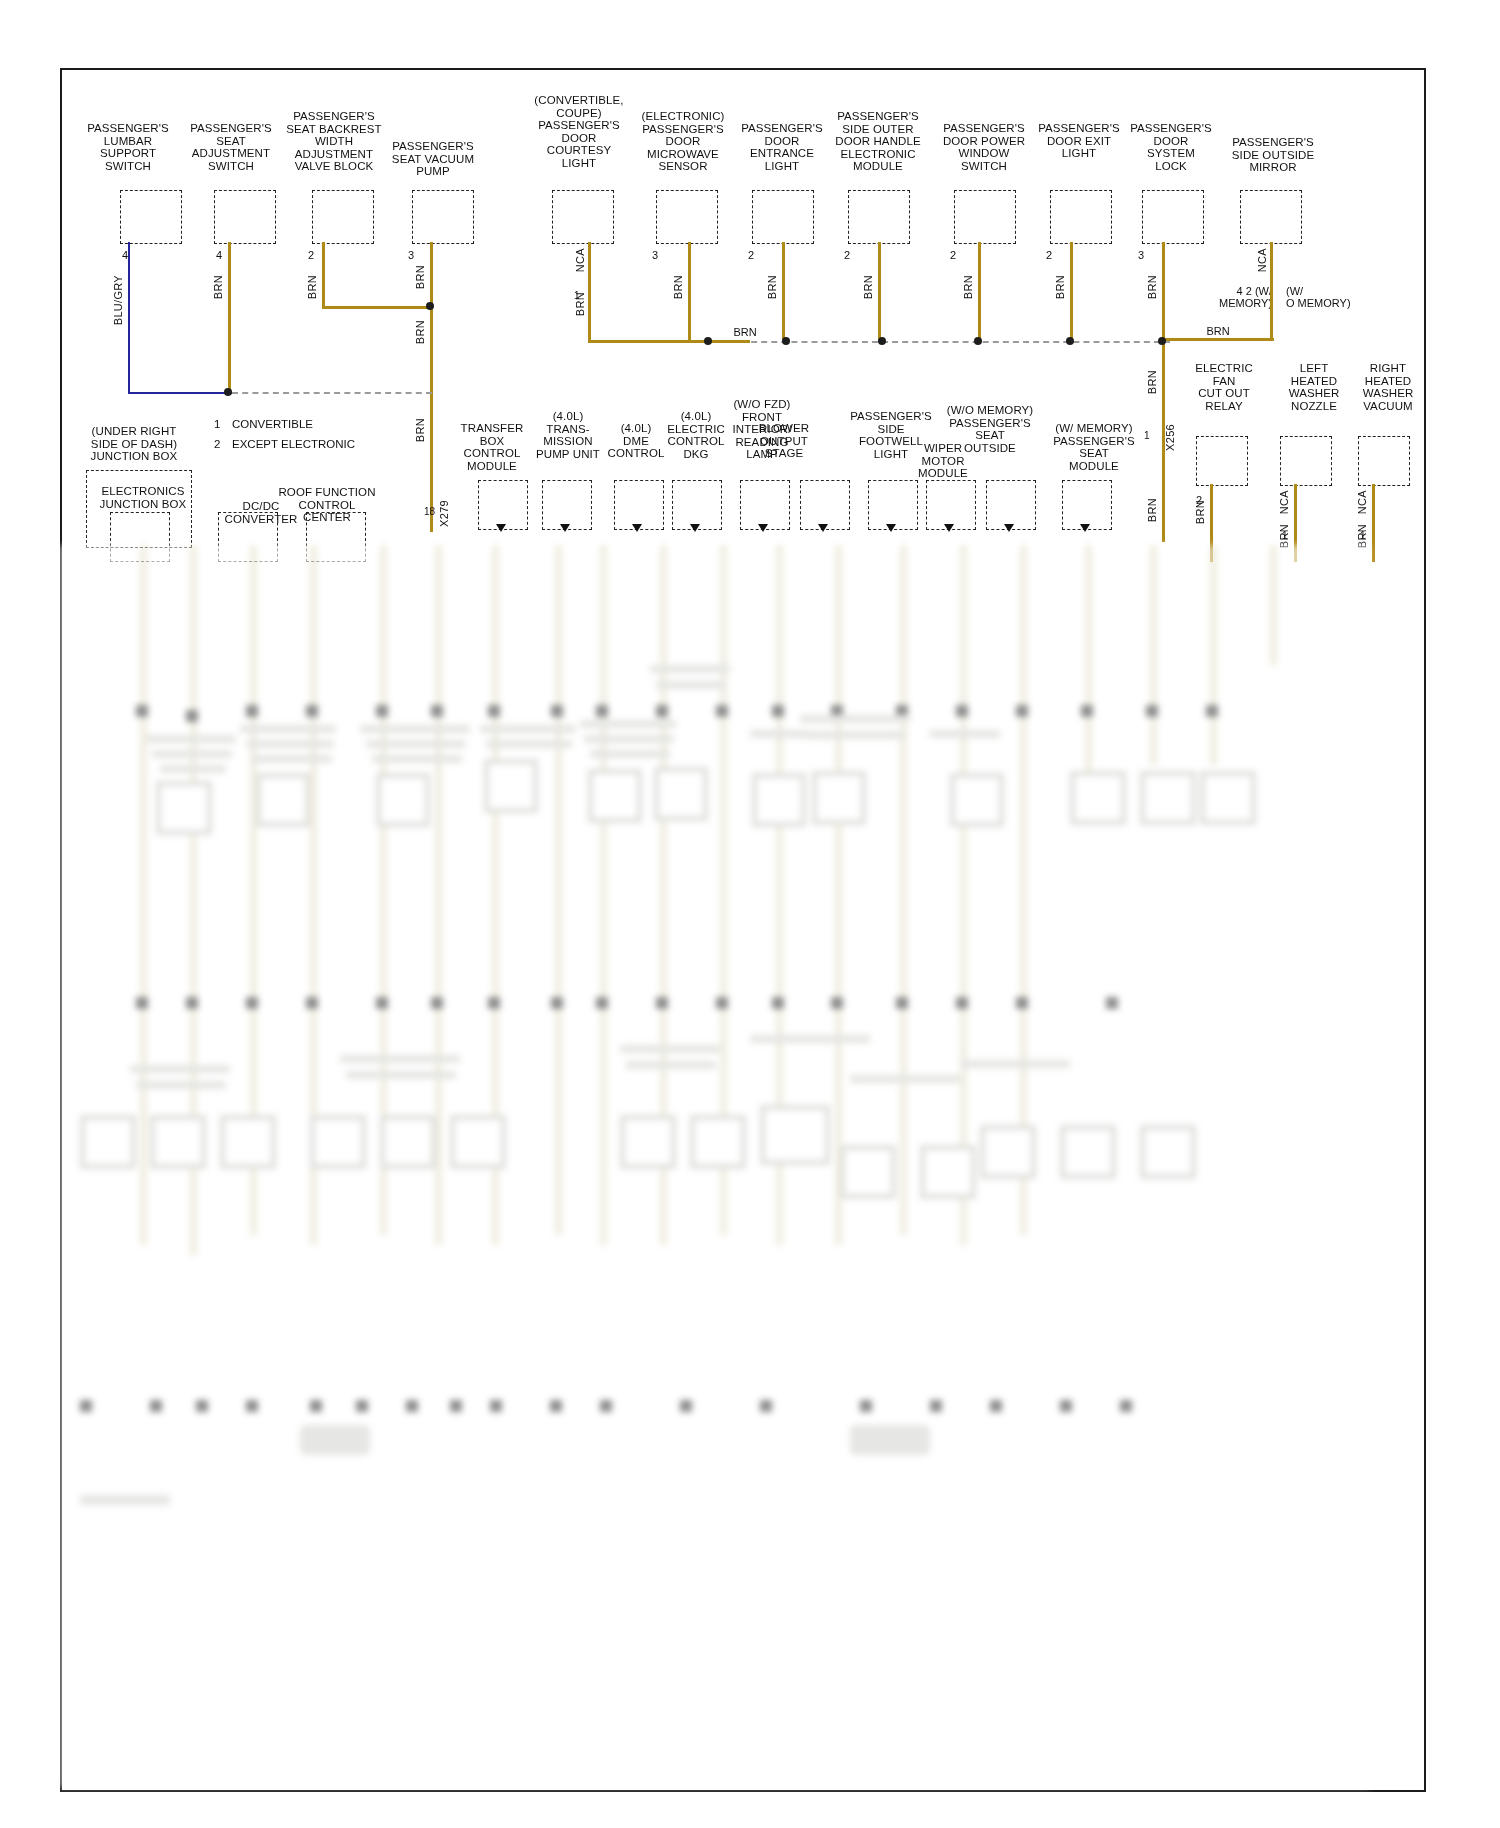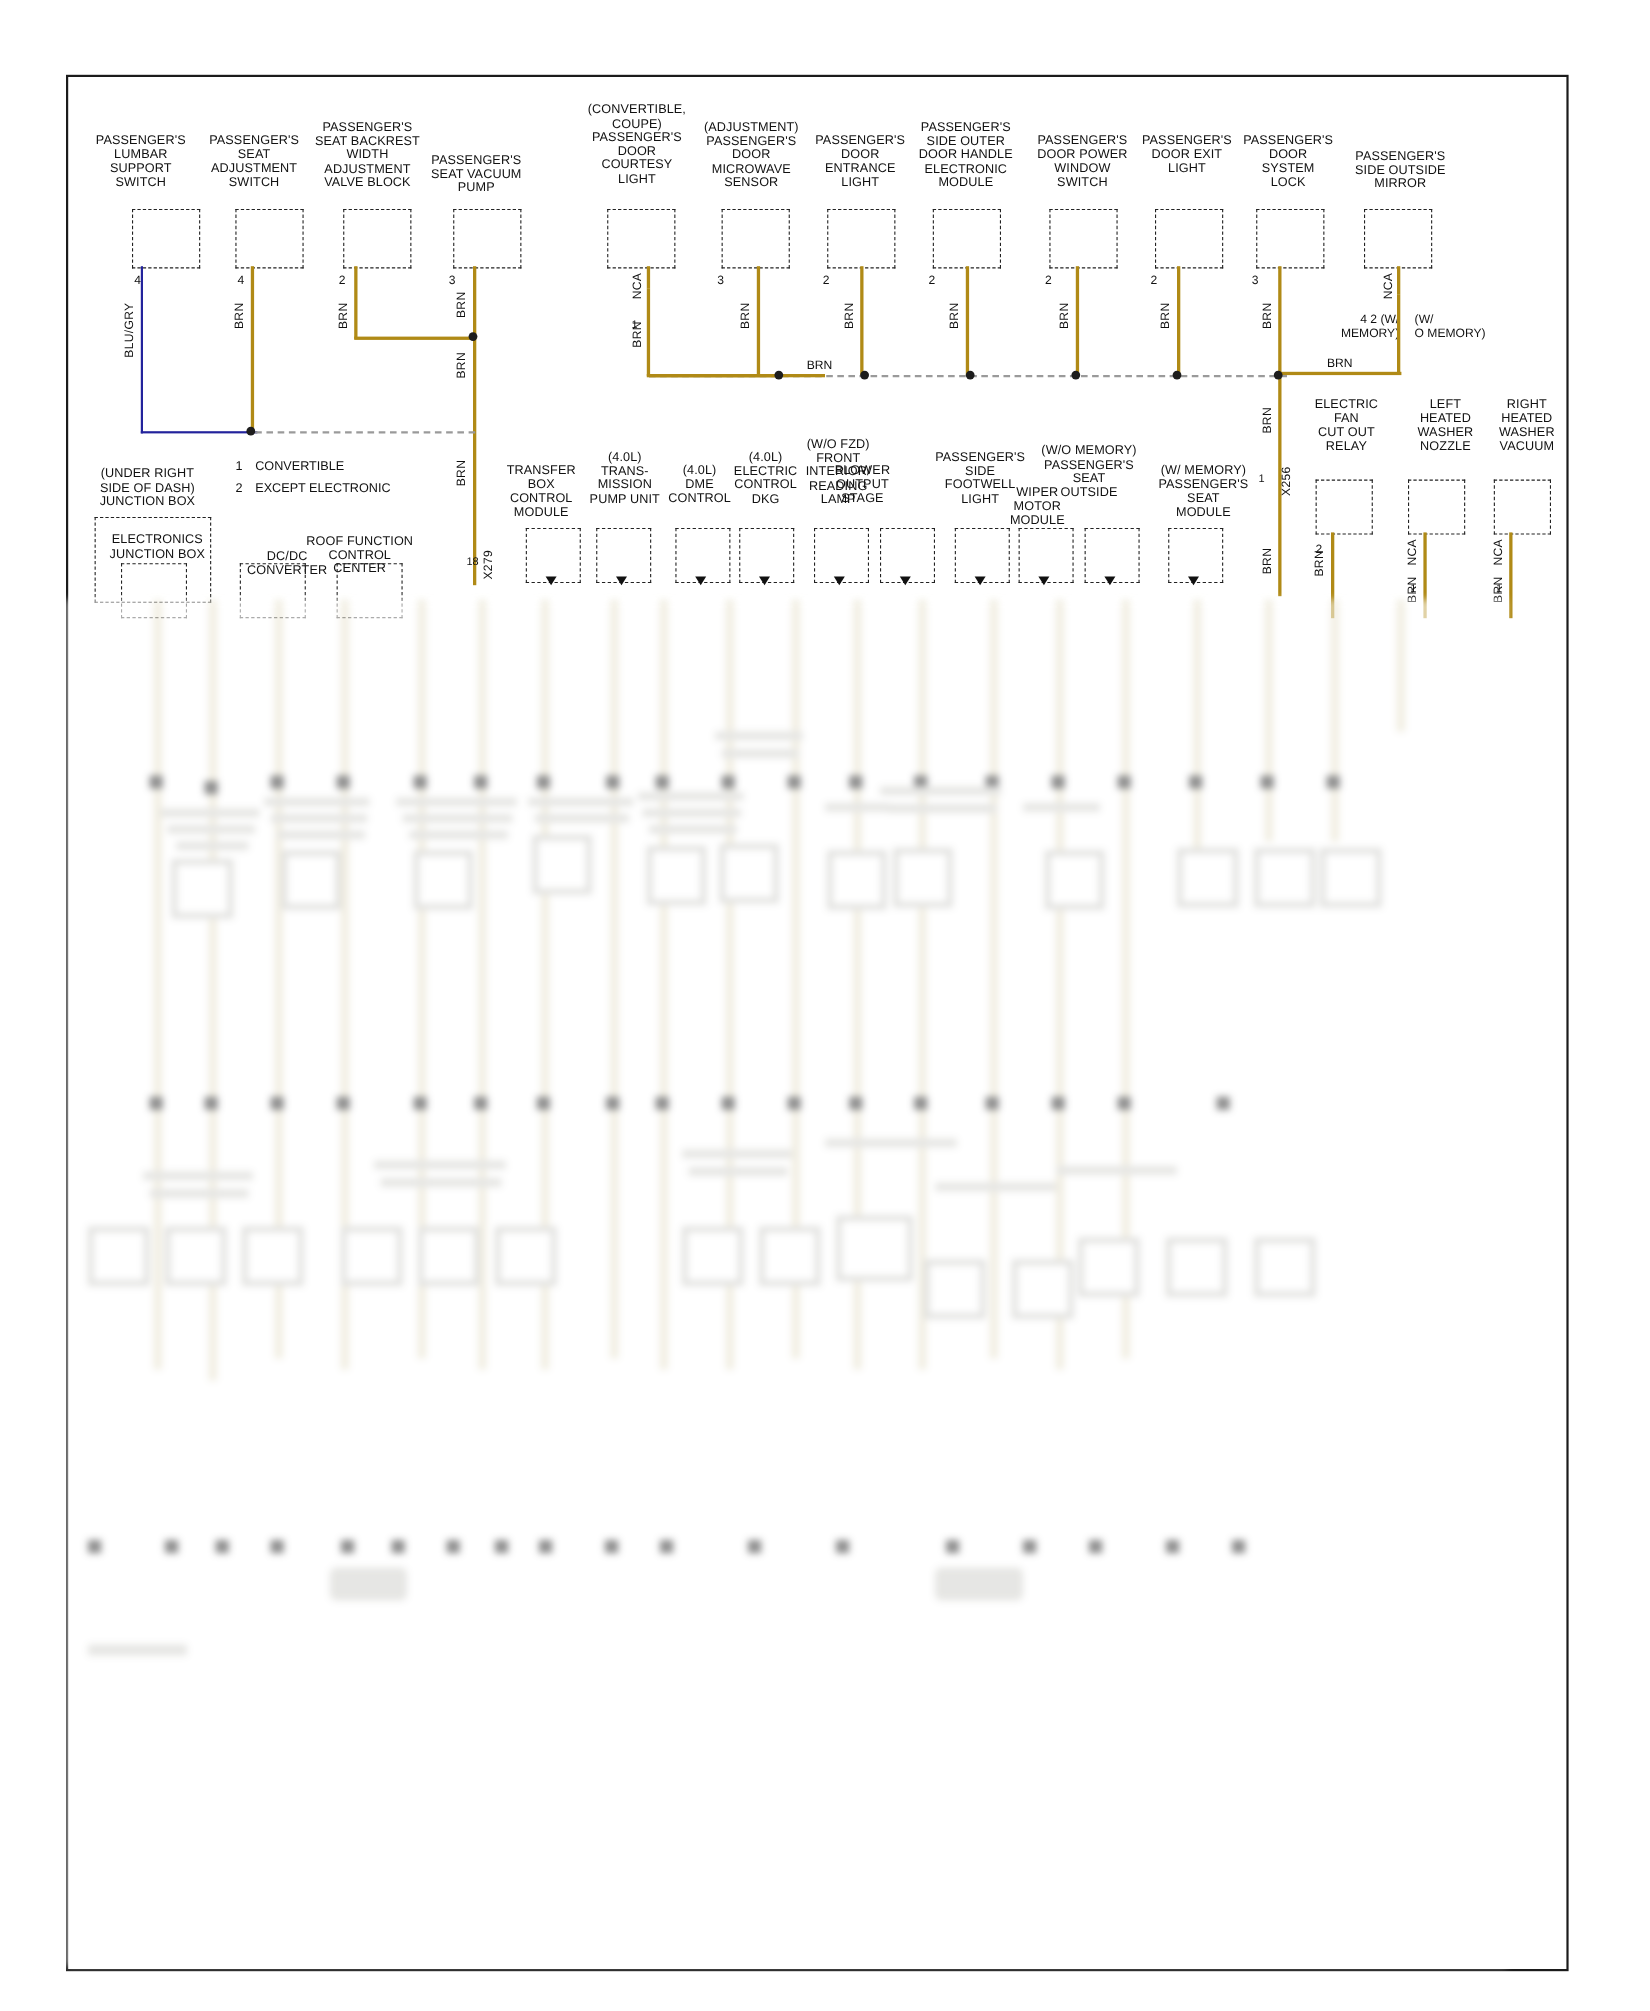--- a/index.html
+++ b/index.html
@@ -48,21 +48,21 @@
 VALVE BLOCK</div>
   <div class="label" style="left:378px;top:140px;width:110px;white-space:pre-line;">PASSENGER'S
 SEAT VACUUM
 PUMP</div>
   <div class="label" style="left:524px;top:94px;width:110px;white-space:pre-line;">(CONVERTIBLE,
 COUPE)
 PASSENGER'S
 DOOR
 COURTESY
 LIGHT</div>
-  <div class="label" style="left:628px;top:110px;width:110px;white-space:pre-line;">(ADJUSTMENT)
+  <div class="label" style="left:628px;top:110px;width:110px;white-space:pre-line;">(ELECTRONIC)
 PASSENGER'S
 DOOR
 MICROWAVE
 SENSOR</div>
   <div class="label" style="left:732px;top:122px;width:100px;white-space:pre-line;">PASSENGER'S
 DOOR
 ENTRANCE
 LIGHT</div>
   <div class="label" style="left:824px;top:110px;width:108px;white-space:pre-line;">PASSENGER'S
 SIDE OUTER

